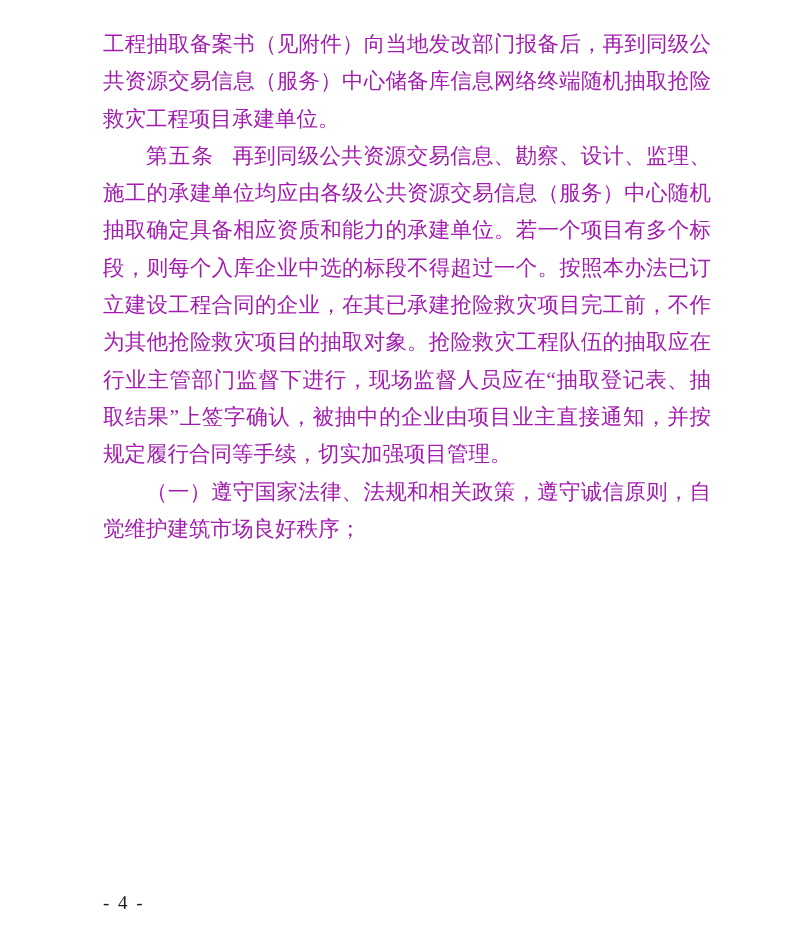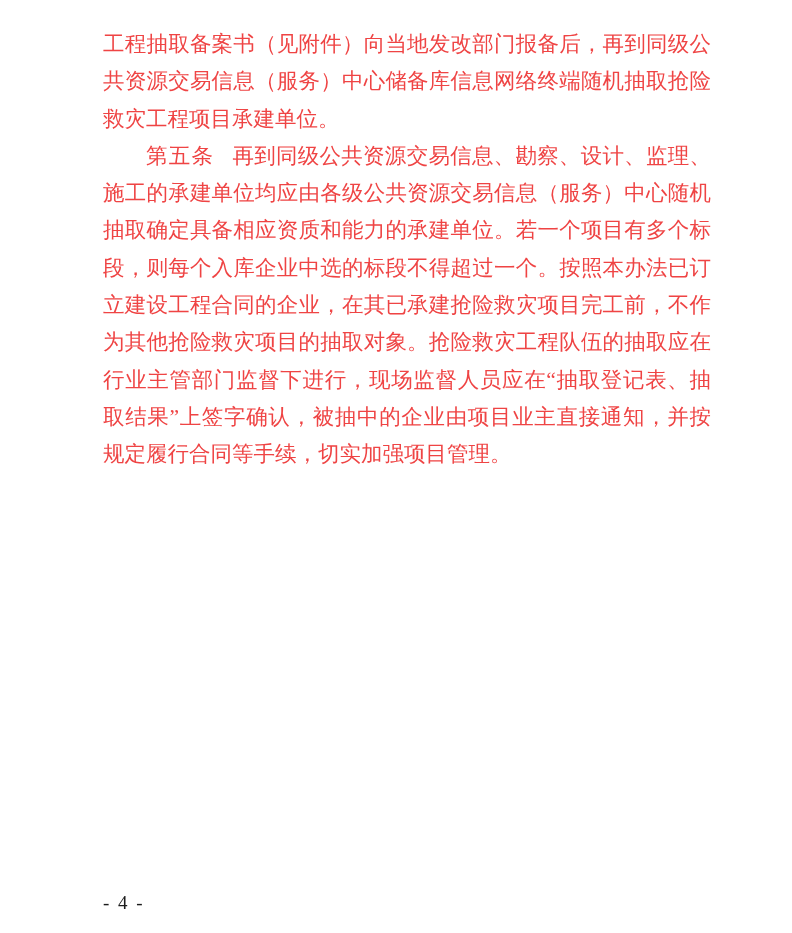--- a/index.html
+++ b/index.html
@@ -19,21 +19,21 @@
     inset: 0;
     background: #ffffff;
   }
   .content {
     position: absolute;
     left: 103px;
     top: 26px;
     width: 608px;
     font-size: 21.5px;
     line-height: 37.3px;
-    color: #ef4444;
+    color: #a21caf;
     text-align: justify;
     text-justify: inter-ideograph;
   }
   .para {
     margin: 0;
     padding: 0;
   }
   .para.indent {
     text-indent: 2em;
   }
@@ -57,17 +57,18 @@
 
 <div class="page">
   <div class="content">
 
     <p class="para"><span class="text">工程抽取备案书（见附件）向当地发改部门报备后，再到同级公共资源交易信息（服务）中心储备库信息网络终端随机抽取抢险救灾工程项目承建单位。</span></p>
 
     <p class="para indent"><b class="term">第五条</b><span class="text">再到同级公共资源交易信息、勘察、设计、监理、施工的承建单位均应由各级公共资源交易信息（服务）中心随机抽取确定具备相应资质和能力的承建单位。若一个项目有多个标段，则每个入库企业中选的标段不得超过一个。按照本办法已订立建设工程合同的企业，在其已承建抢险救灾项目完工前，不作为其他抢险救灾项目的抽取对象。抢险救灾工程队伍的抽取应在行业主管部门监督下进行，现场监督人员应在“抽取登记表、抽取结果”上签字确认，被抽中的企业由项目业主直接通知，并按规定履行合同等手续，切实加强项目管理。</span></p>
 
 
 
+    <p class="para indent"><span class="text">（一）遵守国家法律、法规和相关政策，遵守诚信原则，自觉维护建筑市场良好秩序；</span></p>
 
   </div>
 
   <div class="page-num">- 4 -</div>
 </div>
 
 </body></html>

